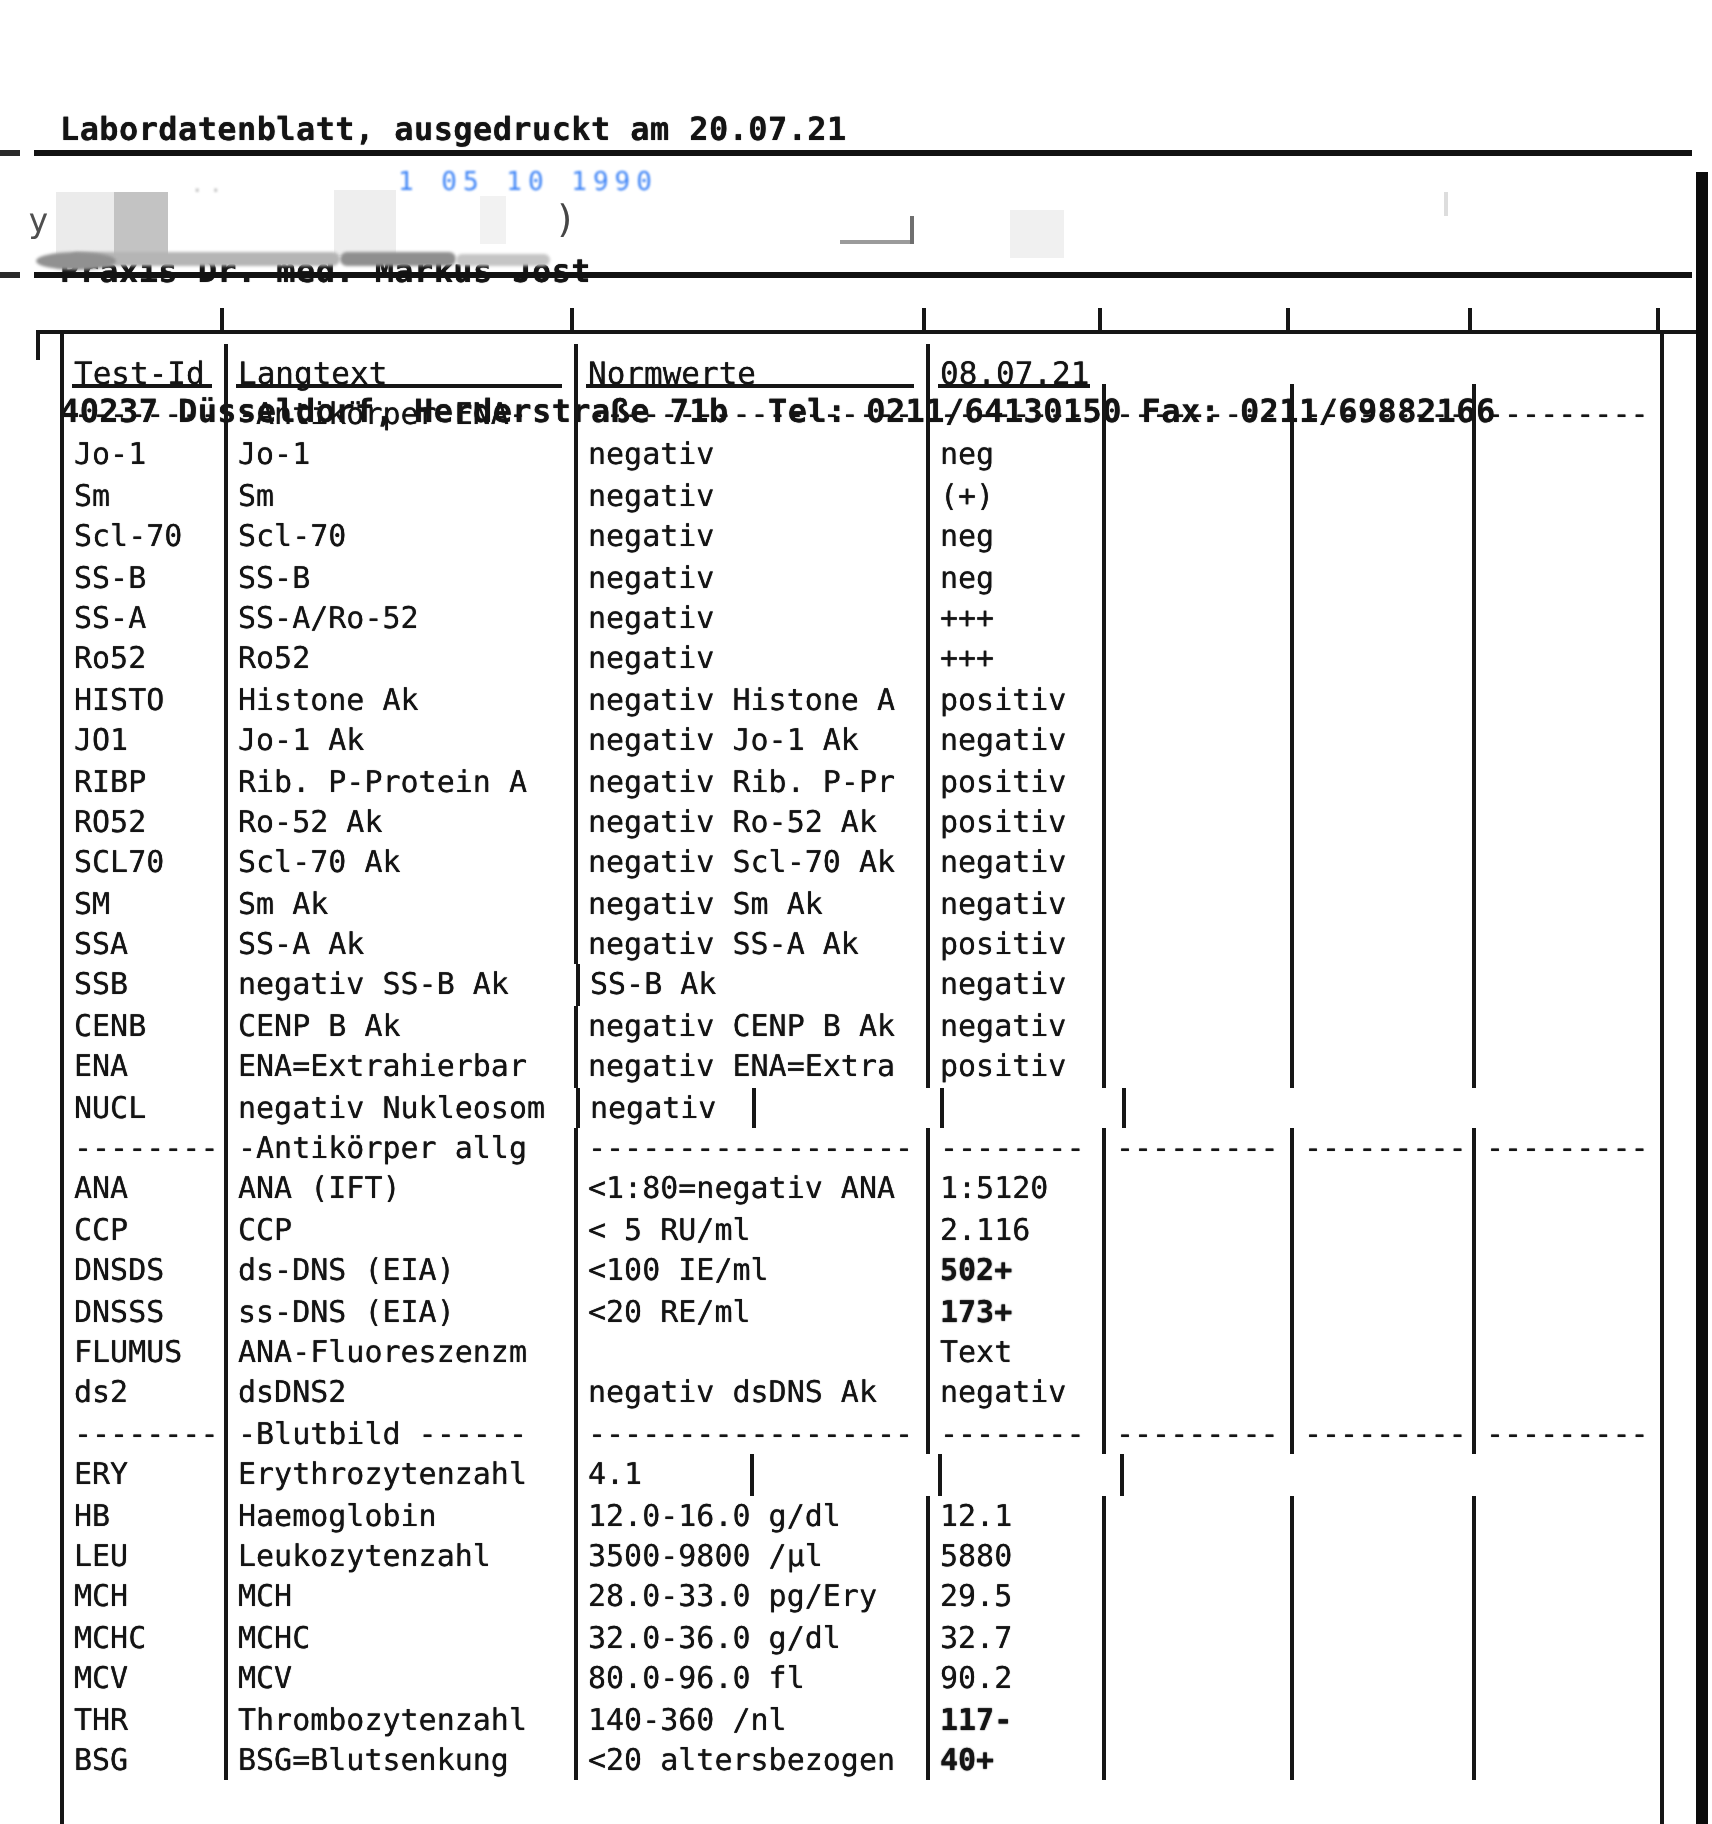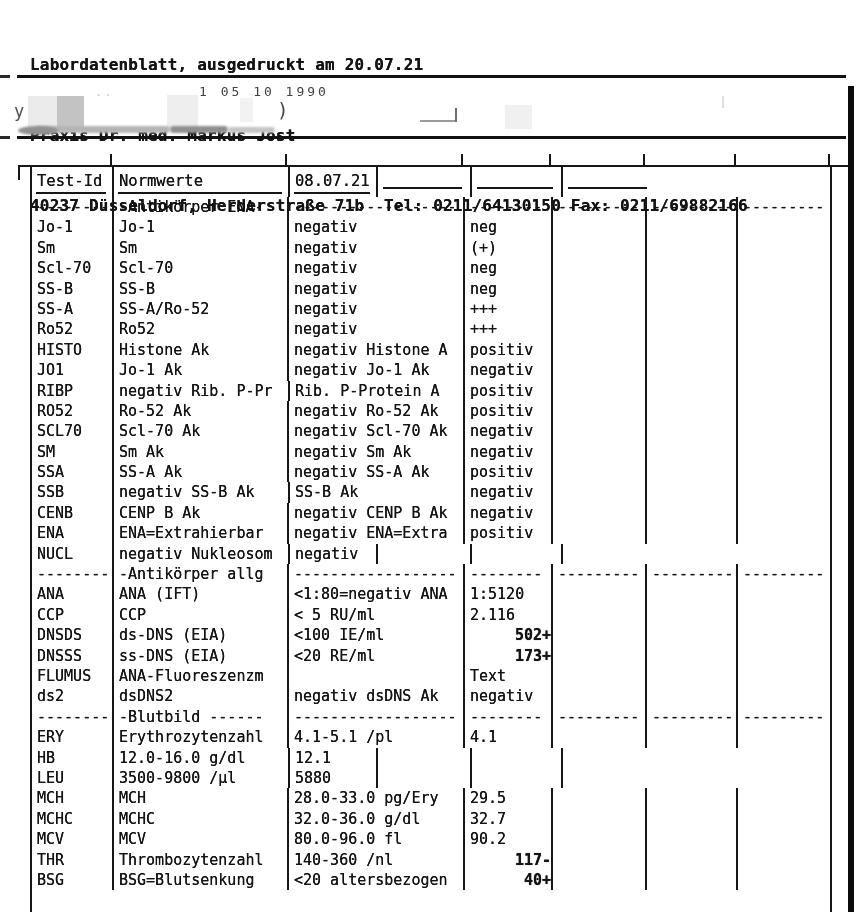--- a/index.html
+++ b/index.html
@@ -13,47 +13,47 @@
     line-height:23.5px; letter-spacing:0.2px; white-space:pre; }
   .doc-header div { text-shadow:0 0 0.4px #141414; }
 
   
   .hrule { position:absolute; left:17px; width:829px; height:3px; background:#121212; }
   .hrule-dash { position:absolute; left:0; width:10px; height:3px; background:#2a2a2a; }
 
   
   .redaction { position:absolute; left:0; top:82px; width:856px; height:58px; }
   .rblock { position:absolute; }
-  .ghost { position:absolute; color:#404040; filter:blur(0.5px); white-space:pre; }
+  .ghost { position:absolute; color:#3b82f6; filter:blur(0.5px); white-space:pre; }
   .smudge { position:absolute; filter:blur(0.9px); border-radius:4px; }
 
   
   .topline { position:absolute; left:18px; top:165px; width:830px; height:2px; background:#161616; }
   .tick { position:absolute; top:154px; width:2px; height:12px; background:#161616; }
   .tick-dl { position:absolute; left:18px; top:167px; width:2px; height:13px; background:#161616; }
 
   .lab-table { position:absolute; left:30px; top:166px; width:798px; height:746px;
     border-left:2px solid #161616; border-right:2px solid #161616;
     font-size:15px; line-height:20.4px; }
   .lab-table * { box-sizing:border-box; }
-  .thead { display:flex; height:31px; font-size:15.5px; }
+  .thead { display:flex; height:31px; font-size:15.5px;align-items:flex-end; }
   .thead .cell { position:relative; padding-top:5px; }
   .hul { position:absolute; left:4px; right:6px; bottom:3px; border-bottom:2px solid #161616; }
   .hul-empty { position:absolute; left:5px; right:8px; bottom:8px; border-bottom:2px solid #161616; }
   .trow { display:flex; height:20.4px; }
   .cell { padding-left:5px; white-space:pre; overflow:hidden;
     text-shadow:0 0 0.35px #141414; }
   .c1 { width:80px; }
   .c2 { width:175px; border-left:2px solid #161616; }
   .c3 { width:176px; border-left:2px solid #161616; }
   .c4 { width:88px;  border-left:2px solid #161616; }
   .c5 { width:94px;  border-left:2px solid #161616; }
   .c6 { width:91px;  border-left:2px solid #161616; }
   .c7 { width:94px;  border-left:2px solid #161616; }
-  .bold { font-weight:700; text-shadow:0 0 0.7px #000;text-align:right; }
+  .bold { font-weight:700; text-shadow:0 0 0.7px #000; }
 
   
   .scan-edge { position:absolute; left:848px; top:86px; width:6px; height:826px; background:#0b0b0b; }
 </style>
 </head>
 <body>
 
 <div class="page">
 
   <header class="doc-header">
@@ -92,20 +92,21 @@
   <div class="tick" style="left:461px"></div>
   <div class="tick" style="left:549px"></div>
   <div class="tick" style="left:643px"></div>
   <div class="tick" style="left:734px"></div>
   <div class="tick" style="left:828px"></div>
   <div class="tick-dl"></div>
 
   <div class="lab-table">
     <div class="thead">
       <div class="cell c1"><span>Test-Id</span><i class="hul"></i></div>
+      <div class="cell c2"><span>Langtext</span><i class="hul"></i></div>
       <div class="cell c3"><span>Normwerte</span><i class="hul"></i></div>
       <div class="cell c4"><span>08.07.21</span><i class="hul"></i></div>
       <div class="cell c5"><i class="hul-empty"></i></div>
       <div class="cell c6"><i class="hul-empty"></i></div>
       <div class="cell c7"><i class="hul-empty"></i></div>
     </div>
     <div>
         <div class="trow seprow">
           <div class="cell c1">--------</div>
           <div class="cell c2">-Antikörper ENA-</div>
@@ -182,22 +183,22 @@
           <div class="cell c1">JO1</div>
           <div class="cell c2">Jo-1 Ak</div>
           <div class="cell c3">negativ Jo-1 Ak</div>
           <div class="cell c4">negativ</div>
           <div class="cell c5"></div>
           <div class="cell c6"></div>
           <div class="cell c7"></div>
         </div>
         <div class="trow">
           <div class="cell c1">RIBP</div>
+          <div class="cell c2">Rib. P-Protein A</div>
           <div class="cell c3">negativ Rib. P-Pr</div>
-          <div class="cell c2">Rib. P-Protein A</div>
           <div class="cell c4">positiv</div>
           <div class="cell c5"></div>
           <div class="cell c6"></div>
           <div class="cell c7"></div>
         </div>
         <div class="trow">
           <div class="cell c1">RO52</div>
           <div class="cell c2">Ro-52 Ak</div>
           <div class="cell c3">negativ Ro-52 Ak</div>
           <div class="cell c4">positiv</div>
@@ -335,36 +336,37 @@
           <div class="cell c2">-Blutbild ------</div>
           <div class="cell c3">------------------</div>
           <div class="cell c4">--------</div>
           <div class="cell c5">---------</div>
           <div class="cell c6">---------</div>
           <div class="cell c7">---------</div>
         </div>
         <div class="trow">
           <div class="cell c1">ERY</div>
           <div class="cell c2">Erythrozytenzahl</div>
-          <div class="cell c3">4.1-5.1 /pl</div>
           <div class="cell c4">4.1</div>
           <div class="cell c5"></div>
           <div class="cell c6"></div>
           <div class="cell c7"></div>
         </div>
         <div class="trow">
           <div class="cell c1">HB</div>
+          <div class="cell c2">Haemoglobin</div>
           <div class="cell c3">12.0-16.0 g/dl</div>
           <div class="cell c4">12.1</div>
           <div class="cell c5"></div>
           <div class="cell c6"></div>
           <div class="cell c7"></div>
         </div>
         <div class="trow">
           <div class="cell c1">LEU</div>
+          <div class="cell c2">Leukozytenzahl</div>
           <div class="cell c3">3500-9800 /µl</div>
           <div class="cell c4">5880</div>
           <div class="cell c5"></div>
           <div class="cell c6"></div>
           <div class="cell c7"></div>
         </div>
         <div class="trow">
           <div class="cell c1">MCH</div>
           <div class="cell c2">MCH</div>
           <div class="cell c3">28.0-33.0 pg/Ery</div>

